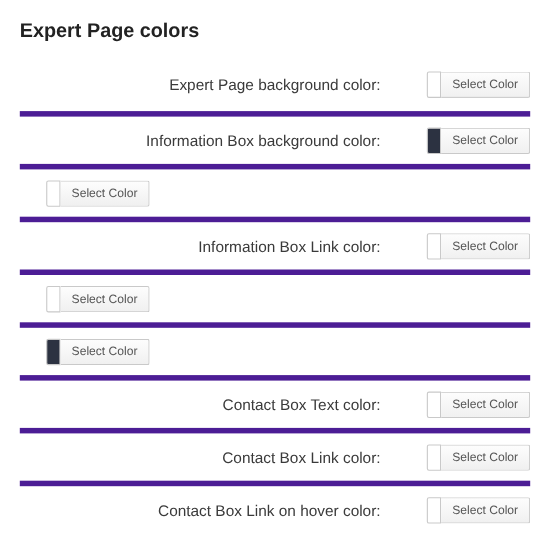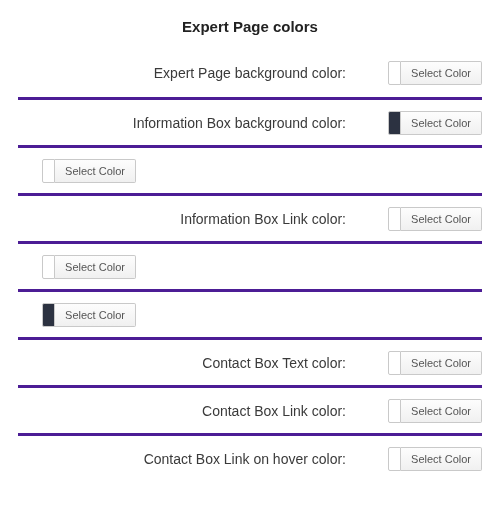--- a/index.html
+++ b/index.html
@@ -9,31 +9,30 @@
     font-family: "Segoe UI", "Helvetica Neue", Arial, sans-serif;
     background: #ffffff;
     color: #333;
     width: 500px;
   }
   .wrap {
     padding: 12px 18px 20px 18px;
   }
   h2.section-title {
     font-family: Verdana, Geneva, sans-serif;
-    font-size: 15px;
+    font-size: 18px;
     font-weight: 700;
     color: #222;
     margin: 6px 0 14px 0;
-    text-align: center;
   }
   .row {
     display: flex;
     align-items: center;
     height: 48px;
-    border-top: 3px solid #4c1d95;
+    border-top: 5px solid #4c1d95;
   }
   .row:first-of-type { border-top: none; }
   .label {
     flex: 1 1 auto;
     text-align: right;
     padding-right: 18px;
     font-size: 14px;
     color: #3a3a3a;
   }
   .swatch {

